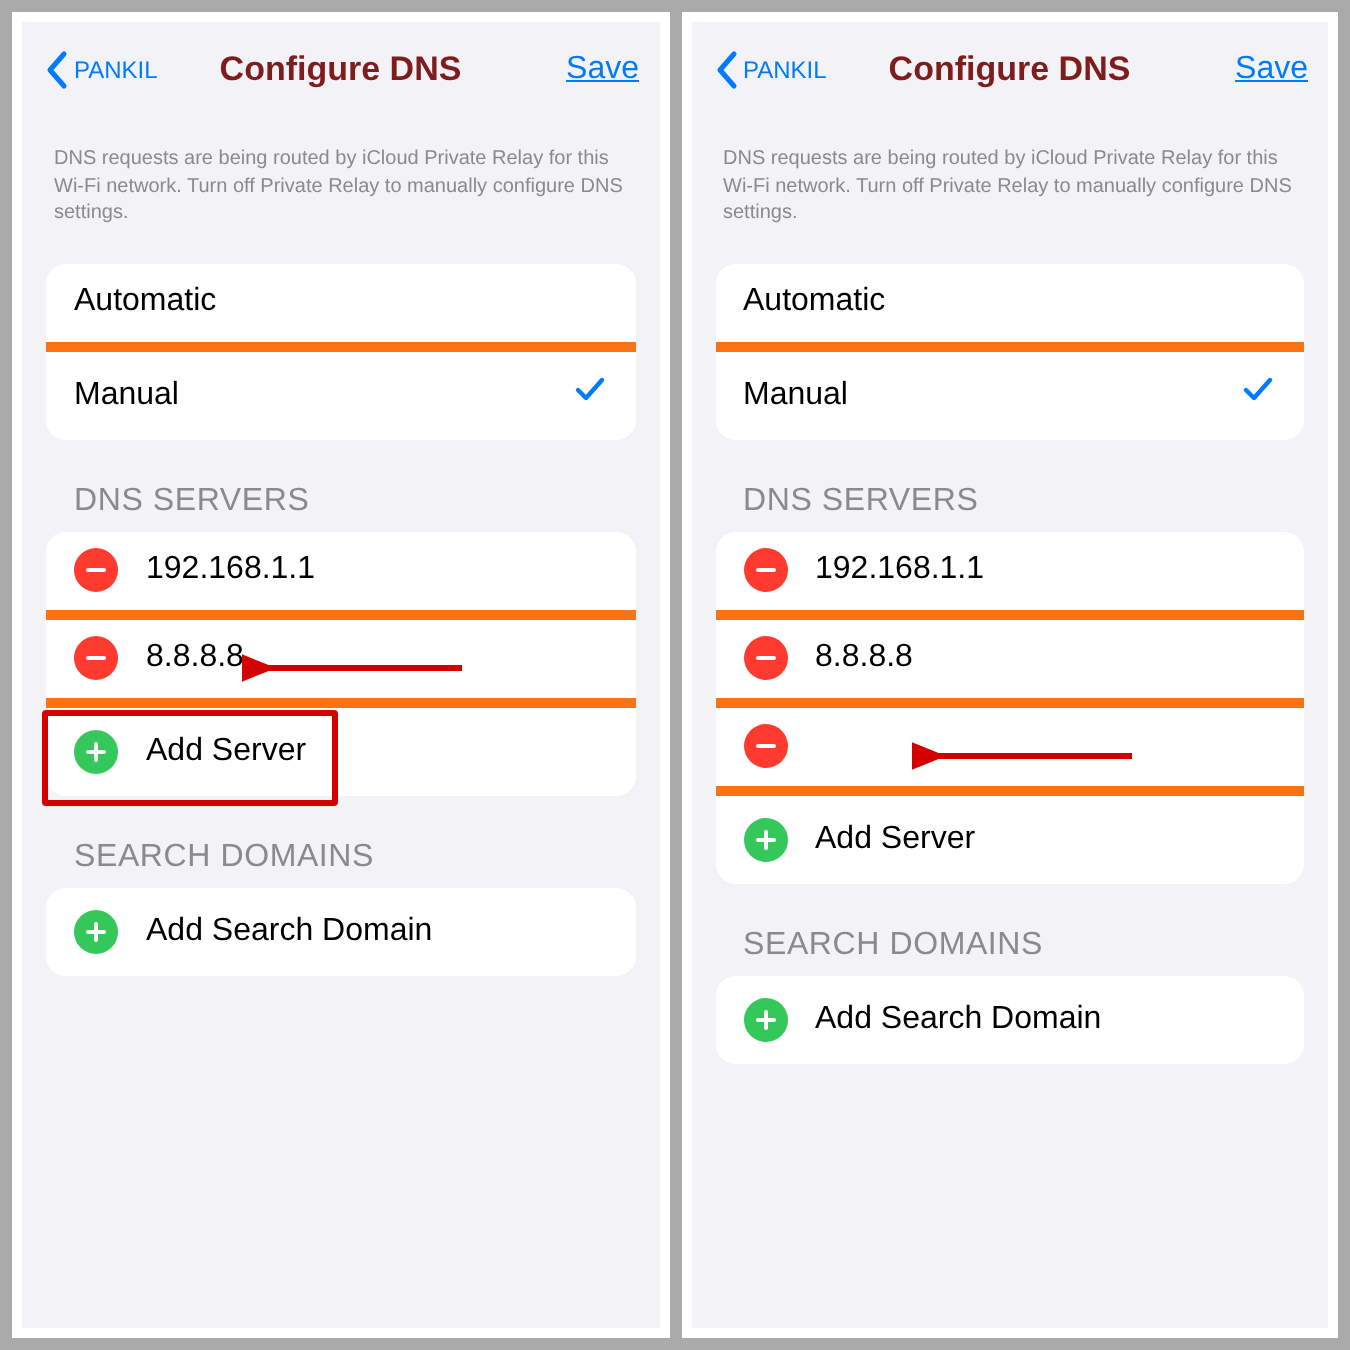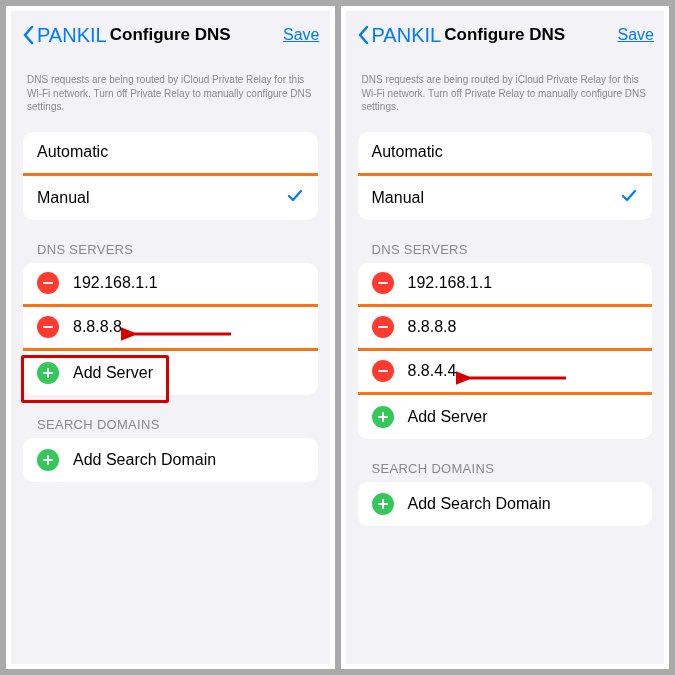--- a/index.html
+++ b/index.html
@@ -1,30 +1,30 @@
 <!DOCTYPE html>
 <html><head>
 <meta charset="utf-8">
 <style>
   * { box-sizing: border-box; margin: 0; padding: 0; font-family: -apple-system, Helvetica, Arial, sans-serif; }
   body { background: #aaa; width: 675px; height: 675px; overflow: hidden; }
   .frame { display: flex; gap: 6px; padding: 6px; height: 100%; }
   .phone { flex: 1; background: #f2f2f7; border: 5px solid #fff; display: flex; flex-direction: column; overflow: hidden; }
   .navbar { height: 48px; display: flex; align-items: center; justify-content: space-between; padding: 0 10px; background: #f2f2f7; }
-  .back { display: flex; align-items: center; color: #007aff; font-size: 20px; cursor: pointer; }
+  .back { display: flex; align-items: center; color: #007aff; font-size: 12px; cursor: pointer; }
   .back svg { width: 14px; height: 20px; margin-right: 2px; }
-  .title { font-size: 17px; font-weight: 600; color: #000000; position: absolute; left: 50%; transform: translateX(-50%); }
+  .title { font-size: 17px; font-weight: 600; color: #7f1d1d; position: absolute; left: 50%; transform: translateX(-50%); }
   .navwrap { position: relative; width: 100%; height: 48px; }
   .save { color: #007aff; font-size: 16px; cursor: pointer; text-decoration: underline; }
   .info { font-size: 10px; color: #8a8a8e; padding: 14px 16px 18px; line-height: 1.35; }
   .group { background: #fff; border-radius: 10px; margin: 0 12px; overflow: hidden; }
-  .row { display: flex; align-items: center; height: 44px; padding: 0 14px; border-bottom: 3px solid #f97316; font-size: 16px; color: #000; position: relative; }
+  .row { display: flex; align-items: center; height: 44px; padding: 0 14px; border-bottom: 5px solid #f97316; font-size: 16px; color: #000; position: relative; }
   .row:last-child { border-bottom: none; }
   .check { position: absolute; right: 14px; color: #007aff; }
-  .section-header { font-size: 13px; color: #8a8a8e; margin: 22px 26px 6px; text-transform: uppercase; letter-spacing: 0.3px; }
+  .section-header { font-size: 16px; color: #8a8a8e; margin: 22px 26px 6px; text-transform: uppercase; letter-spacing: 0.3px; }
   .icon-btn { width: 22px; height: 22px; border-radius: 50%; display: flex; align-items: center; justify-content: center; margin-right: 14px; flex: 0 0 auto; }
   .minus { background: #ff3b30; }
   .plus { background: #34c759; }
   .minus-bar { width: 10px; height: 2px; background: #fff; border-radius: 1px; }
   .plus-v { position: absolute; width: 2px; height: 10px; background: #fff; border-radius: 1px; }
   .plus-h { position: absolute; width: 10px; height: 2px; background: #fff; border-radius: 1px; }
   .icon-btn.plus { position: relative; }
   .row-label { flex: 1; }
   .arrow-annot { position: absolute; pointer-events: none; }
   .highlight-box { position: absolute; border: 3px solid #d40000; border-radius: 2px; pointer-events: none; }
@@ -153,21 +153,20 @@
         <div class="row">
           <div class="icon-btn minus">
               <div class="minus-bar"></div>
             </div>
           <span class="row-label">8.8.8.8</span>
         </div>
         <div class="row">
           <div class="icon-btn minus">
               <div class="minus-bar"></div>
             </div>
-          <span class="row-label">8.8.4.4</span>
         </div>
         <div class="row">
           <div class="icon-btn plus">
               <div class="plus-v"></div>
               <div class="plus-h"></div>
             </div>
           <span class="row-label">Add Server</span>
         </div>
       </div>
 

